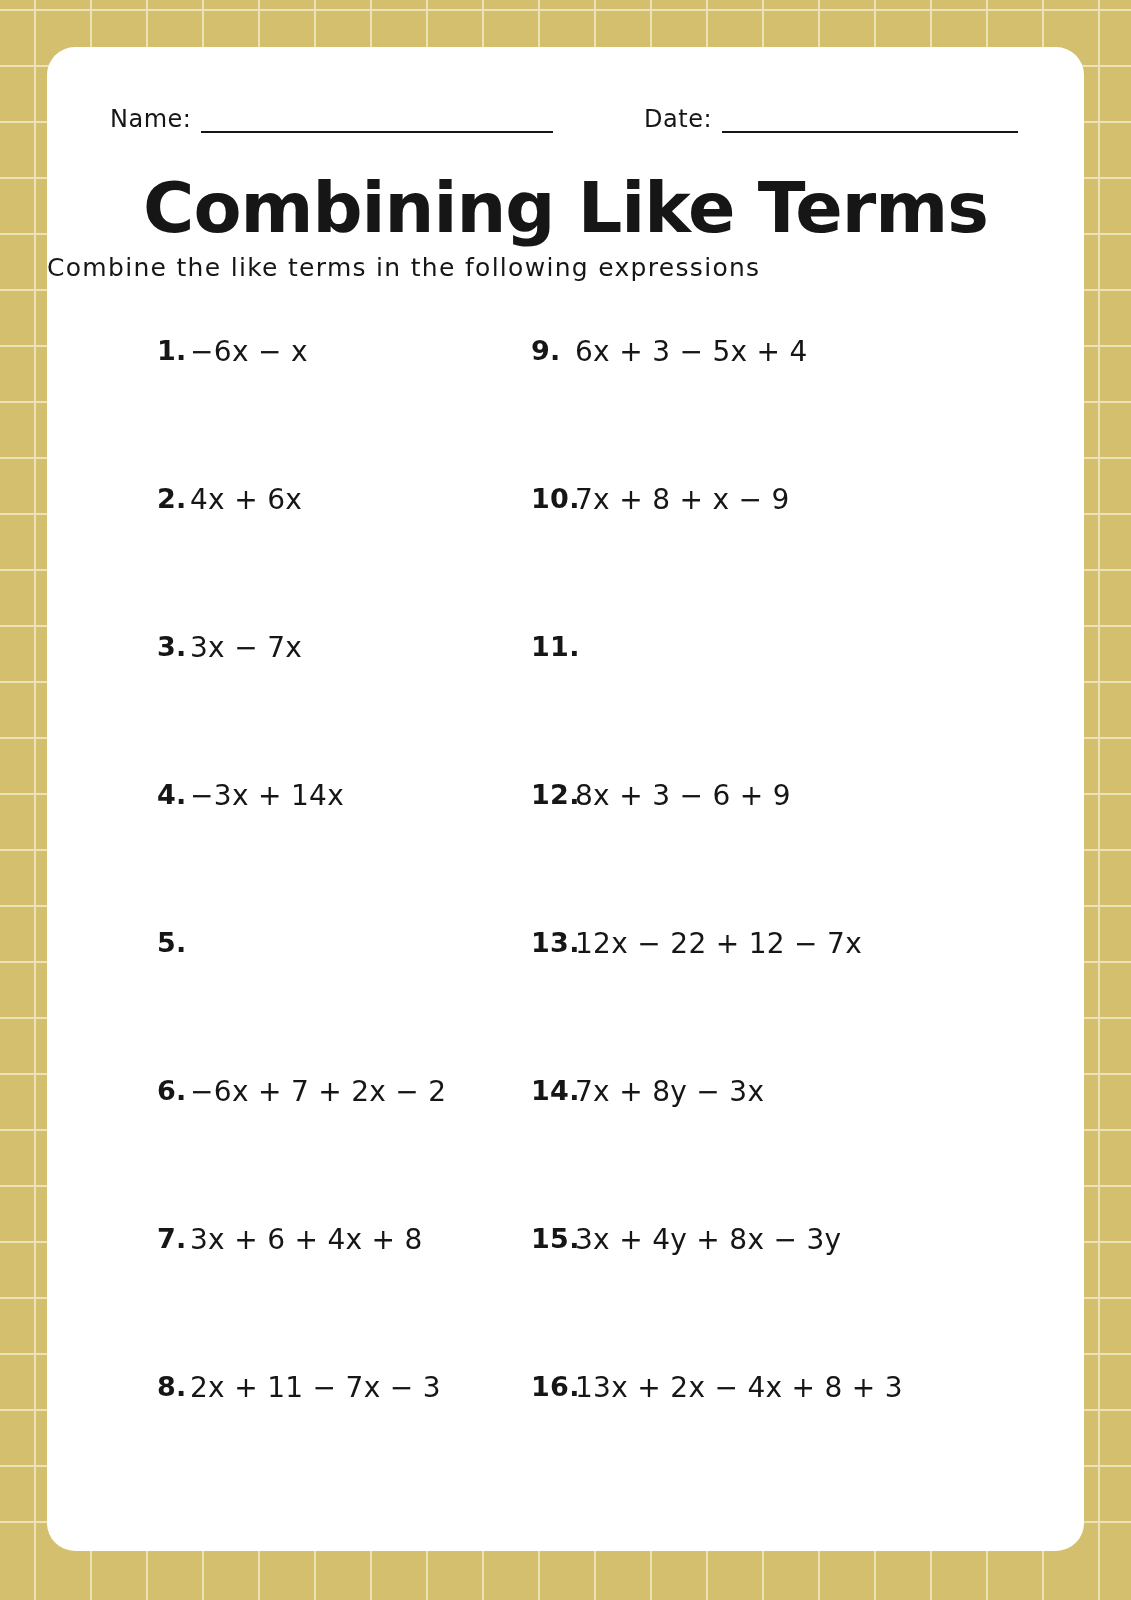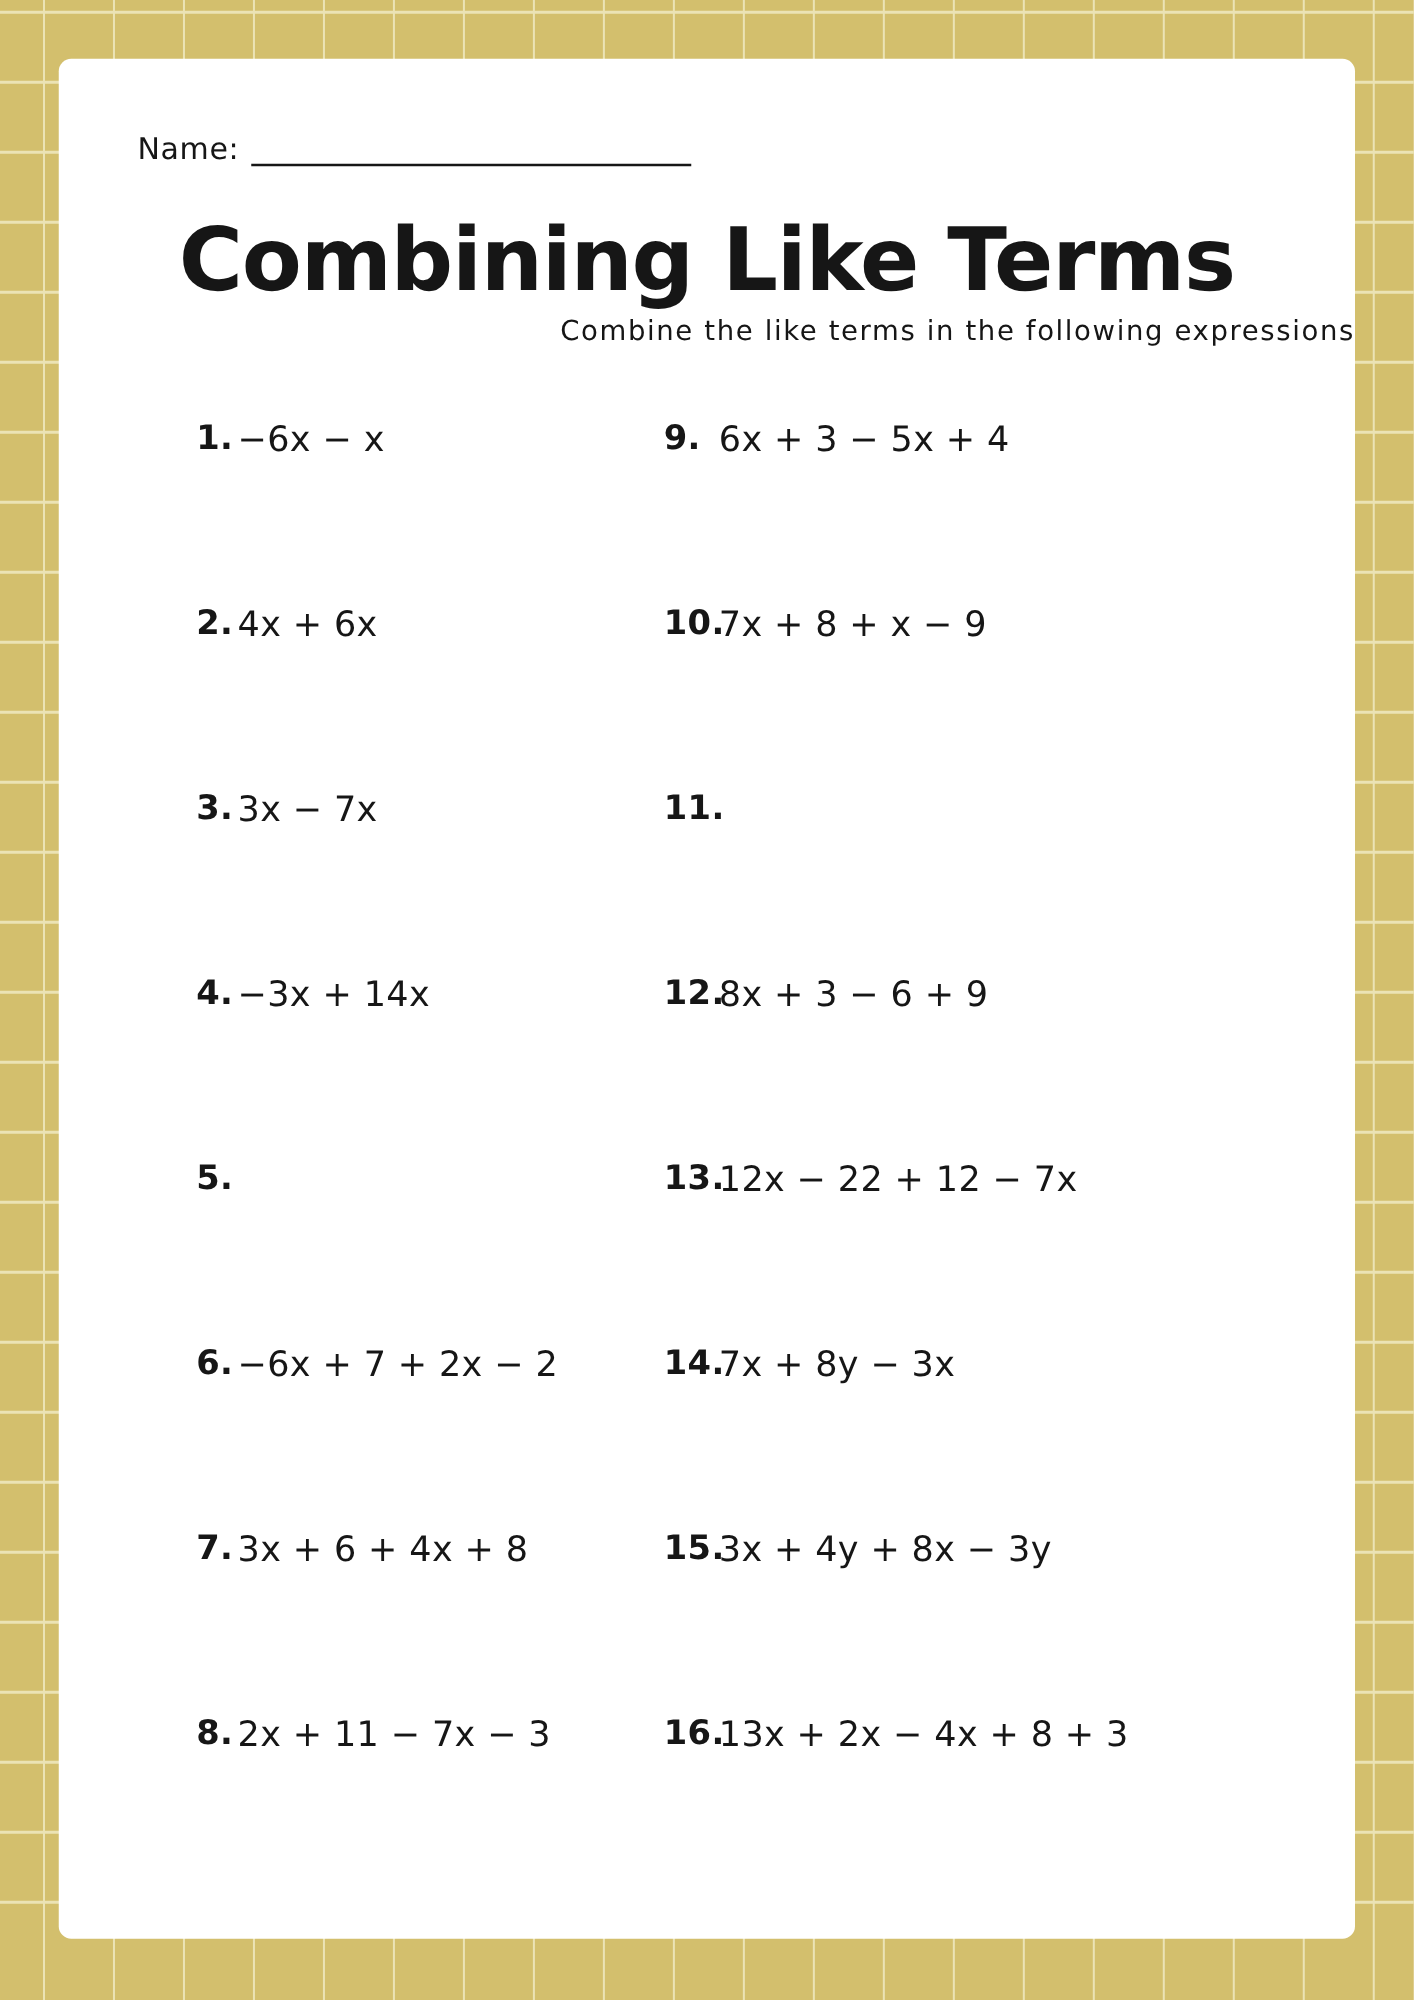--- a/index.html
+++ b/index.html
@@ -15,21 +15,21 @@
     background-color: #d3bf6d;
     background-image:
       repeating-linear-gradient(to right, transparent 0, transparent 54px, #ebe3b5 54px, #ebe3b5 56px),
       repeating-linear-gradient(to bottom, transparent 0, transparent 54px, #ebe3b5 54px, #ebe3b5 56px);
     background-position: -20px 0, 0 -45px;
   }
   .card {
     position: absolute;
     left: 47px; top: 47px; right: 47px; bottom: 49px;
     background: #ffffff;
-    border-radius: 10px;
+    border-radius: 28px;
   }
   .header-row {
     display: flex;
     align-items: baseline;
     padding: 58px 66px 0 63px;
     font-size: 24px;
     letter-spacing: 0.5px;
   }
   .field { display: flex; align-items: baseline; }
   .field-date { margin-left: auto; }
@@ -43,22 +43,22 @@
   .underline-date { width: 296px; }
   .title {
     margin: 34px 10px 4px 10px;
     text-align: center;
     font-size: 70px;
     font-weight: bold;
     letter-spacing: -1px;
     white-space: nowrap;
   }
   .subtitle {
-    text-align: right;
-    font-size: 22px;
+    text-align: left;
+    font-size: 25px;
     letter-spacing: 1.3px;
     white-space: nowrap;
   }
   .problems {
     position: absolute;
     top: 288px; left: 0; right: 0;
     display: flex;
   }
   .col { box-sizing: border-box; }
   .col-left  { width: 484px; padding-left: 110px; }
@@ -85,20 +85,24 @@
 <body>
 
 <div class="page-bg"></div>
 
 <div class="card">
 
   <div class="header-row">
     <div class="field">
       <span>Name:</span>
       <span class="underline underline-name"></span>
+    </div>
+    <div class="field field-date">
+      <span>Date:</span>
+      <span class="underline underline-date"></span>
     </div>
   </div>
 
   <div class="title">Combining Like Terms</div>
   <div class="subtitle">Combine the like terms in the following expressions</div>
 
   <div class="problems">
 
     <div class="col col-left">
       <div class="problem">

